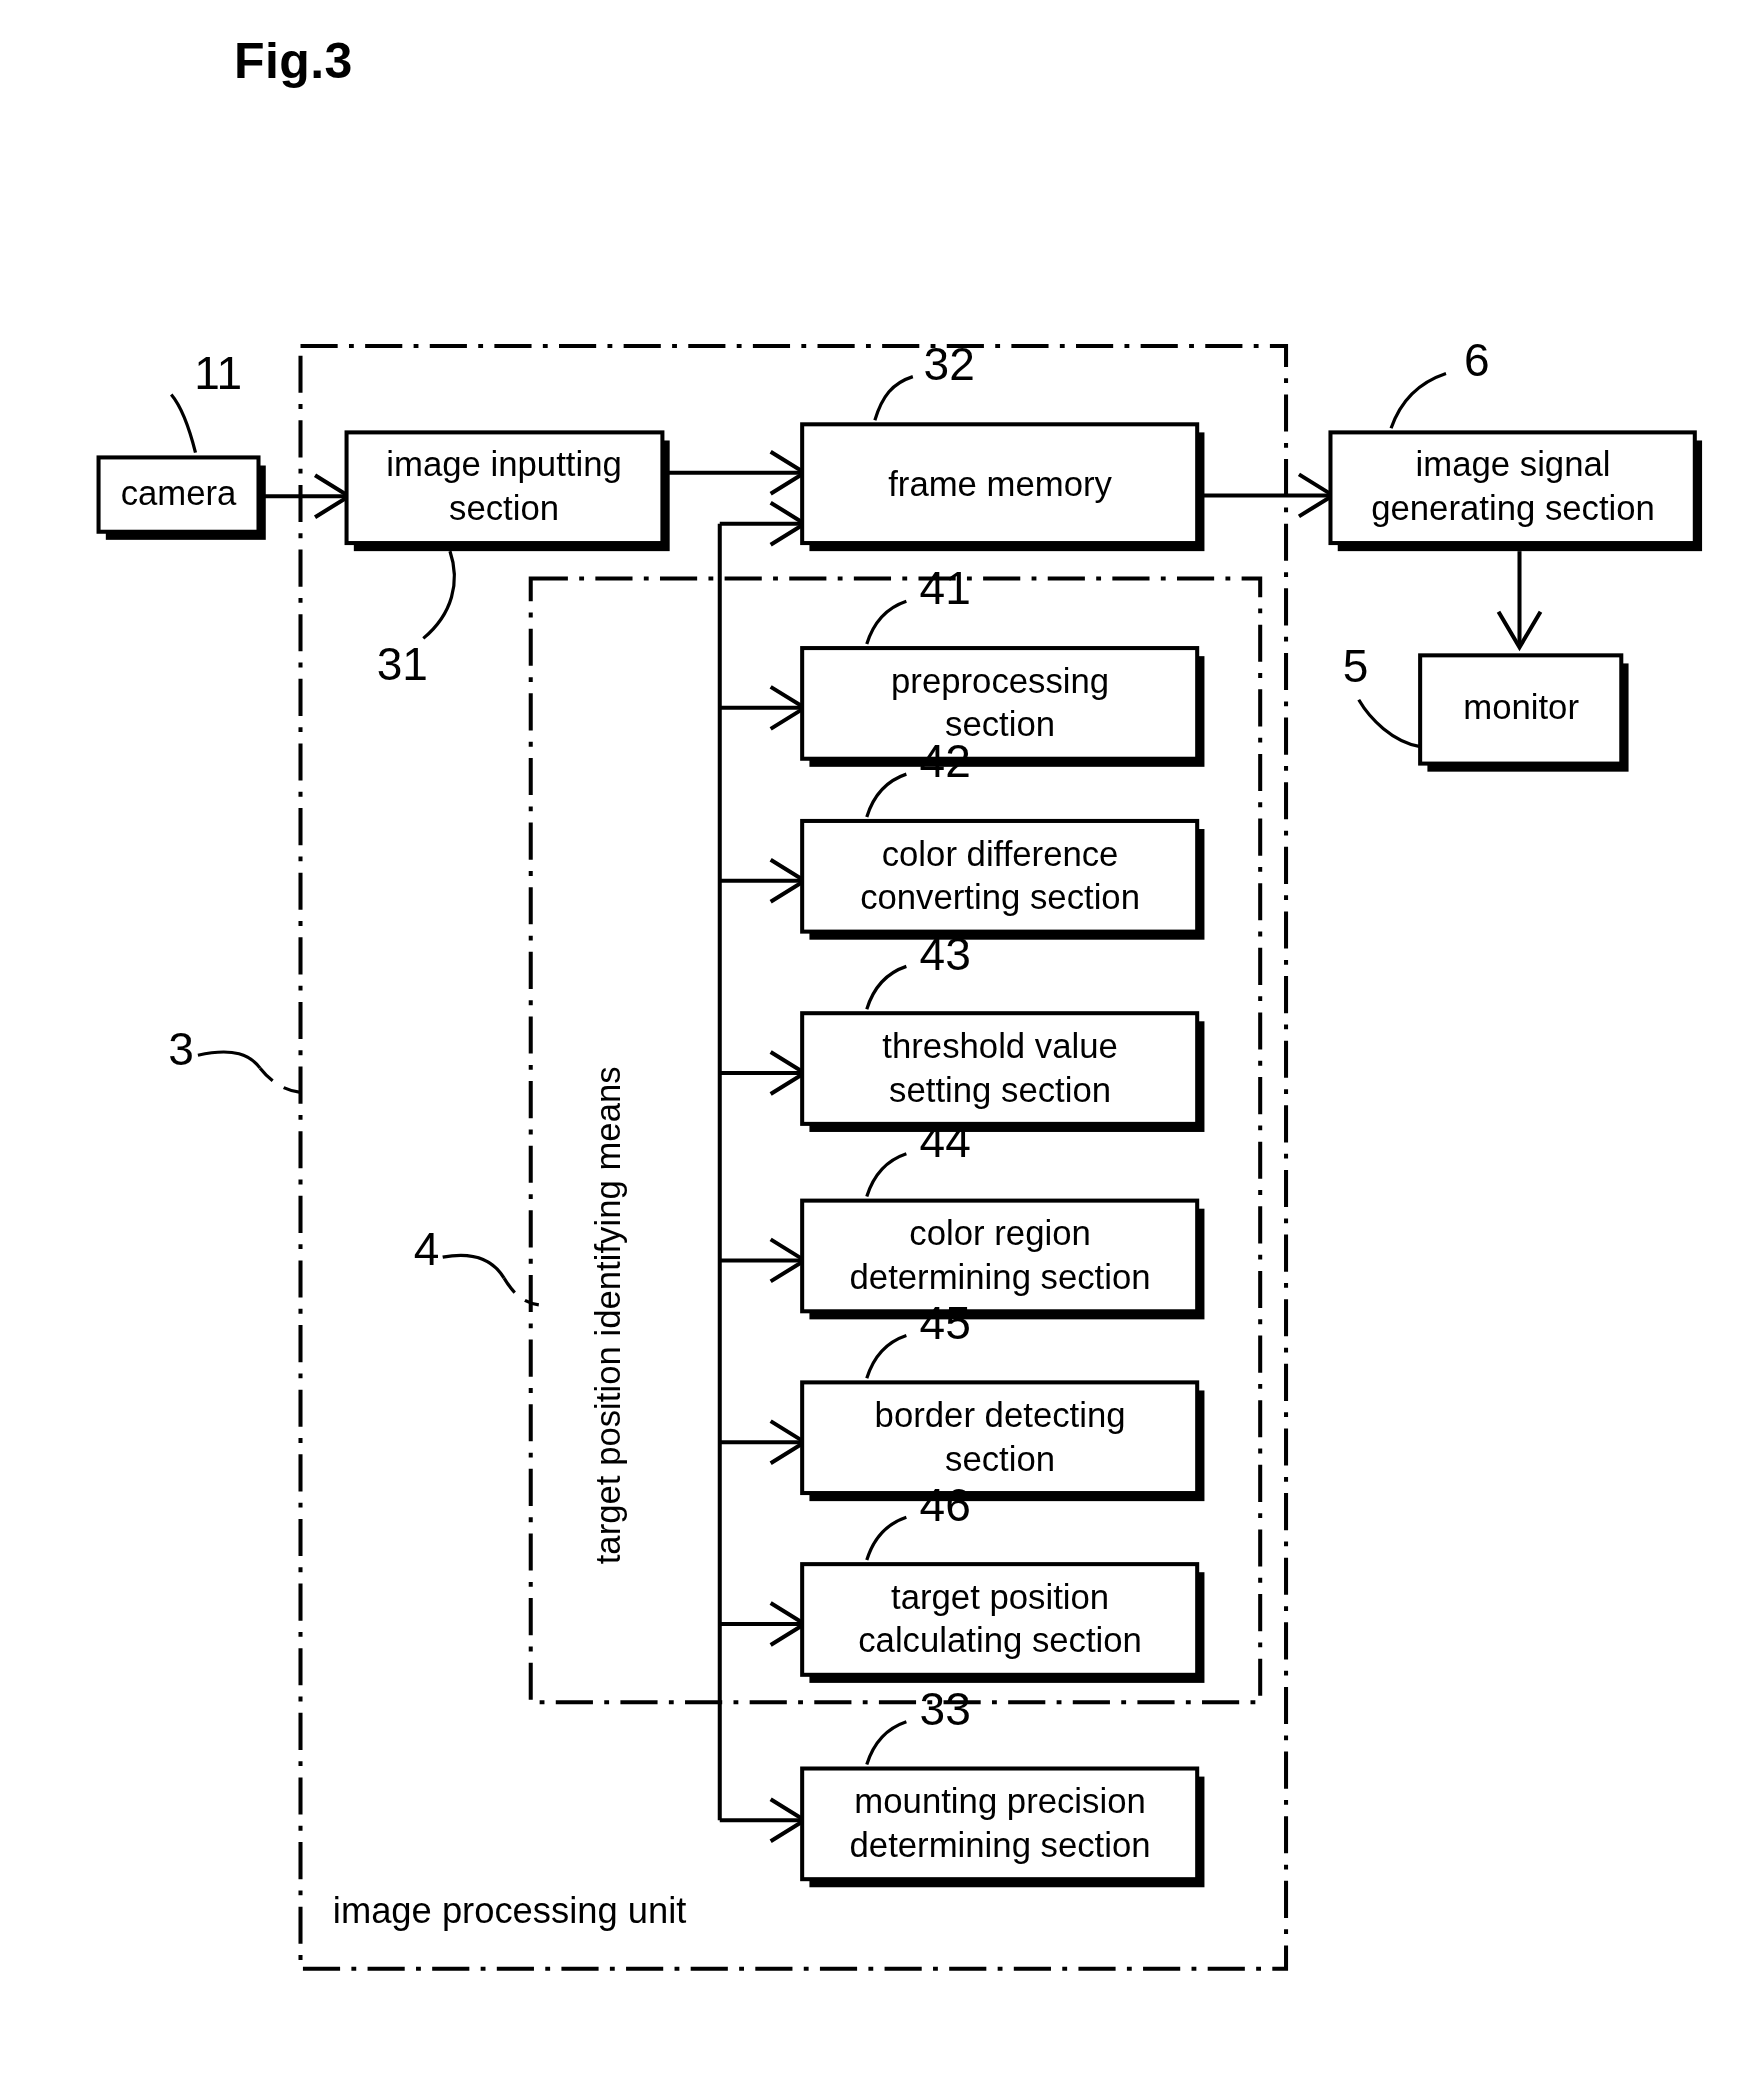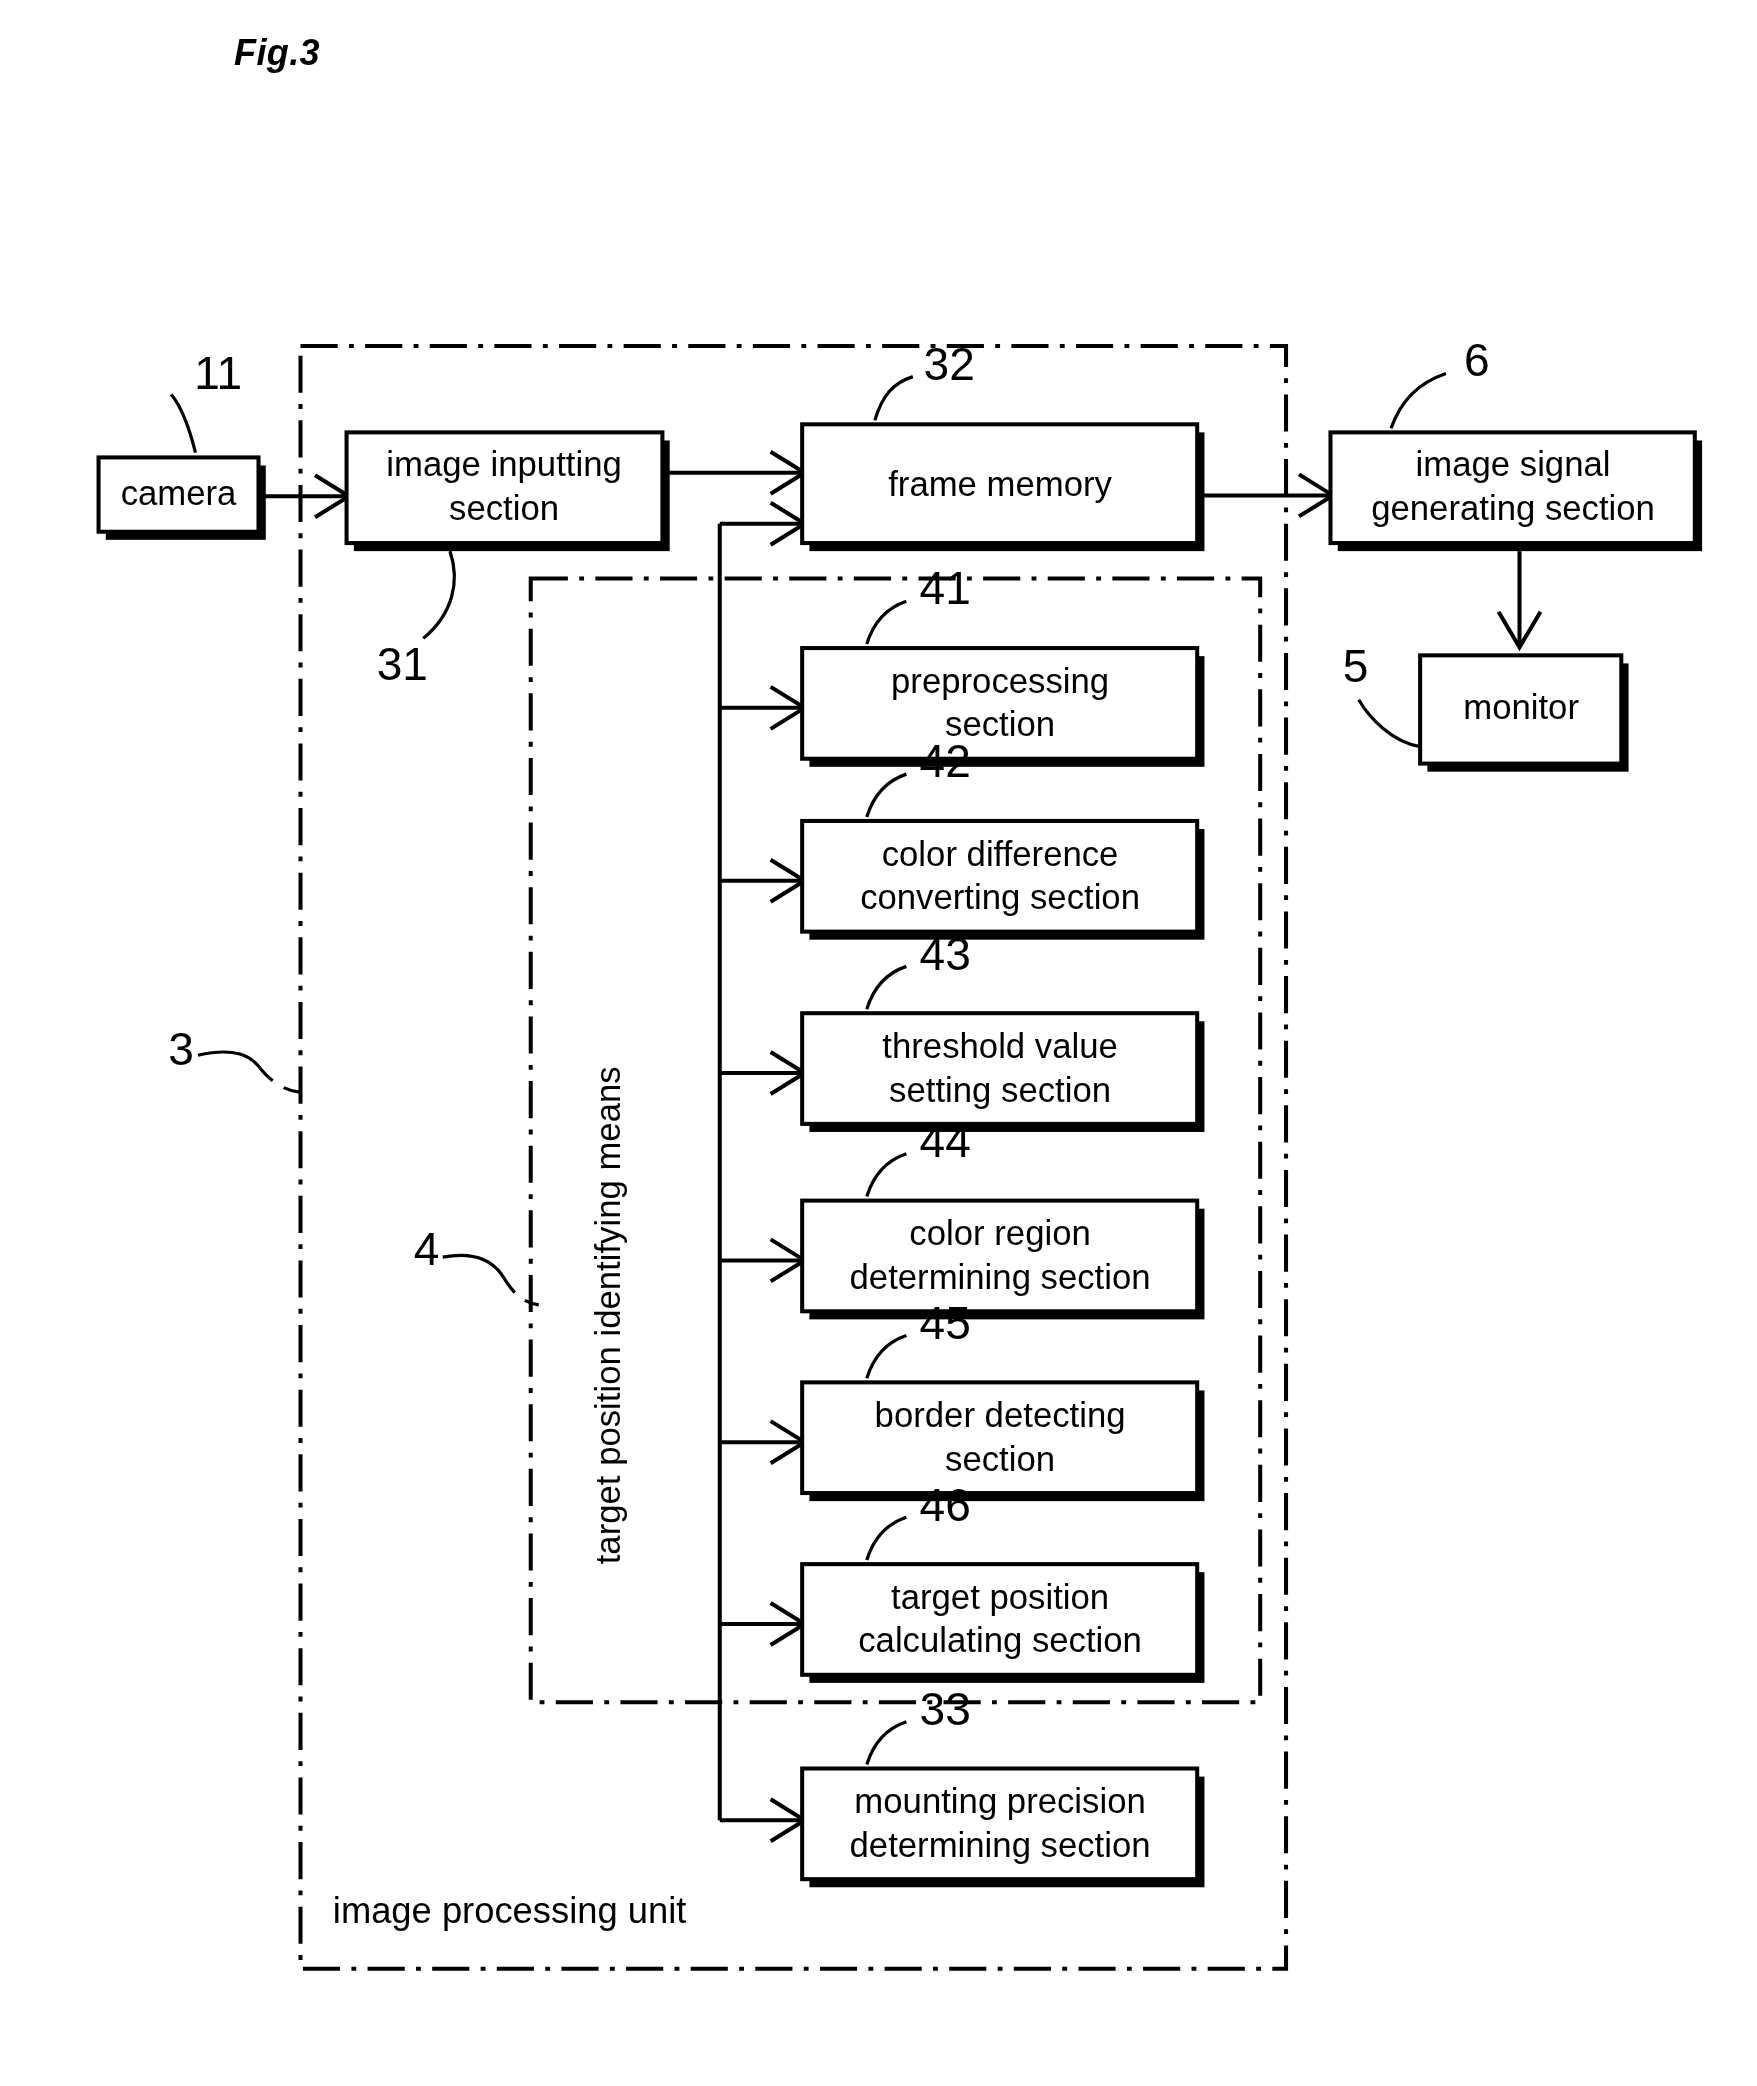--- a/index.html
+++ b/index.html
@@ -25,23 +25,22 @@
     position: absolute;
     left: 0; top: 0;
     width: 1757px;
     height: 2087px;
     display: block;
   }
   .fig-title {
     position: absolute;
     left: 234px;
     top: 32px;
-    font-size: 36px;
+    font-size: 50px;
     font-weight: bold;
-    font-style: italic;
     letter-spacing: 0.4px;
     white-space: nowrap;
   }
   
   text {
     font-family: "Liberation Sans", sans-serif;
     fill: #000000;
   }
   .box-label {
     font-size: 43px;

